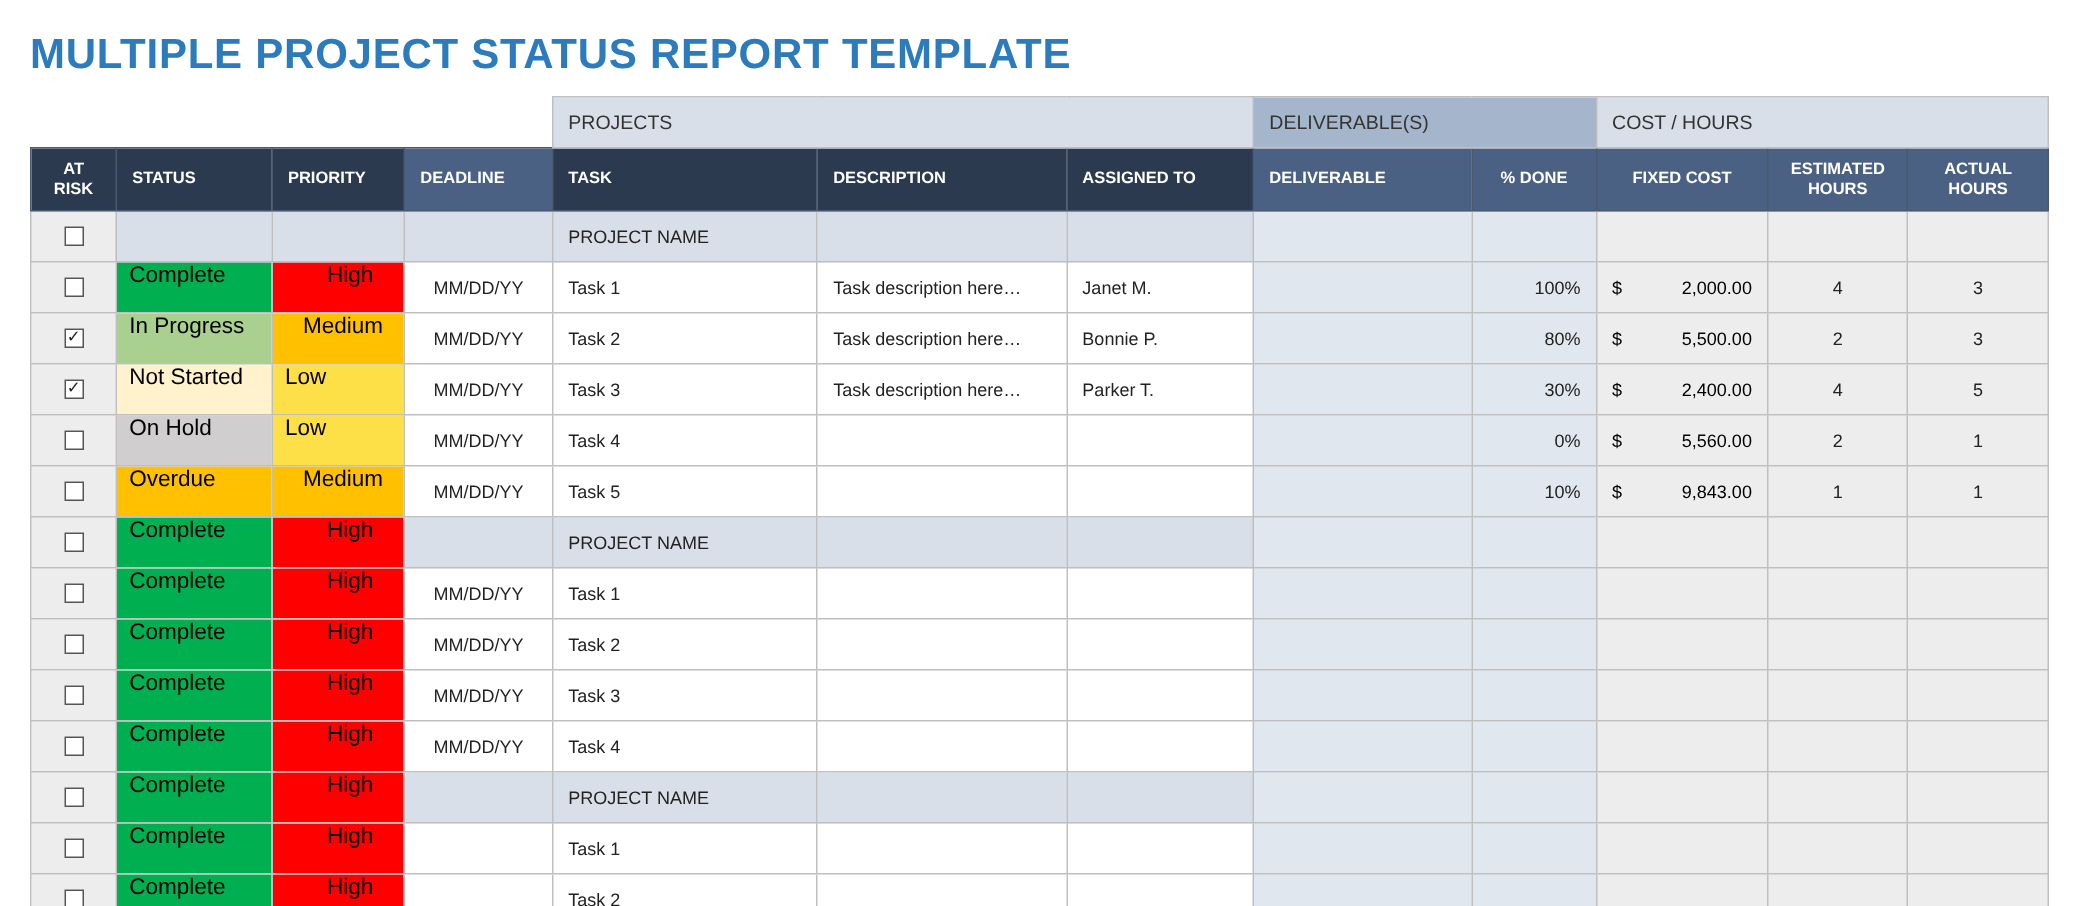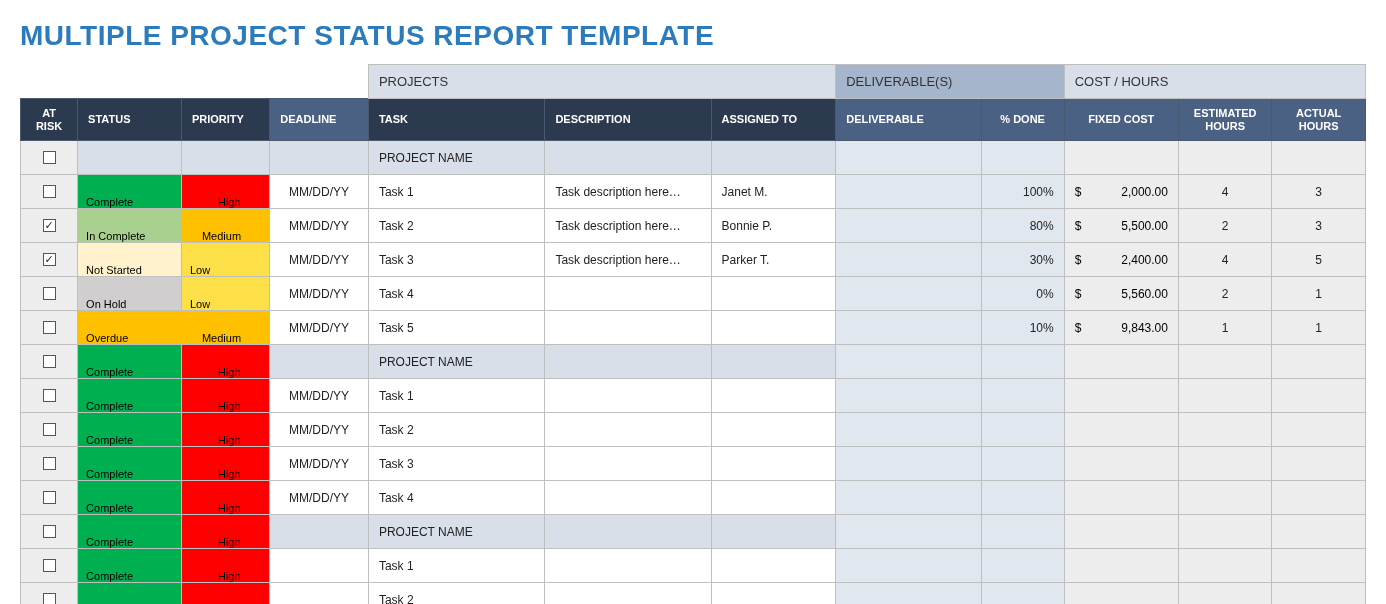--- a/index.html
+++ b/index.html
@@ -96,23 +96,23 @@
     background: #fff;
     display: inline-flex;
     align-items: center;
     justify-content: center;
     font-size: 11px;
     line-height: 1;
   }
   .status-chip, .priority-chip {
     height: 100%;
     display: flex;
-    align-items: flex-end;
+    align-items: flex-start;
     padding: 0 8px;
-    font-size: 11px;
+    font-size: 15px;
   }
   .status-Complete    { background: #00B050; color: #000; }
   .status-InProgress  { background: #A9D08E; color: #000; }
   .status-NotStarted  { background: #FFF2CC; color: #000; }
   .status-OnHold      { background: #D0CECE; color: #000; }
   .status-Overdue     { background: #FFC000; color: #000; }
 
   .priority-High   { background: #FF0000; color: #000; padding-left: 36px; }
   .priority-Medium { background: #FFC000; color: #000; padding-left: 20px; }
   .priority-Low    { background: #fde047; color: #000; }
@@ -288,21 +288,21 @@
         </td>
       </tr>
       <tr class="row-data">
         <td>
           <div class="cell risk-cell">
       <span class="checkbox">✓</span>
     </div>
         </td>
         <td>
           <div class="status-chip status-InProgress">
-            <span>In Complete</span>
+            <span>In Progress</span>
           </div>
         </td>
         <td>
           <div class="priority-chip priority-Medium">
             <span>Medium</span>
           </div>
         </td>
         <td>
           <div class="cell center">
             <span>MM/DD/YY</span>

